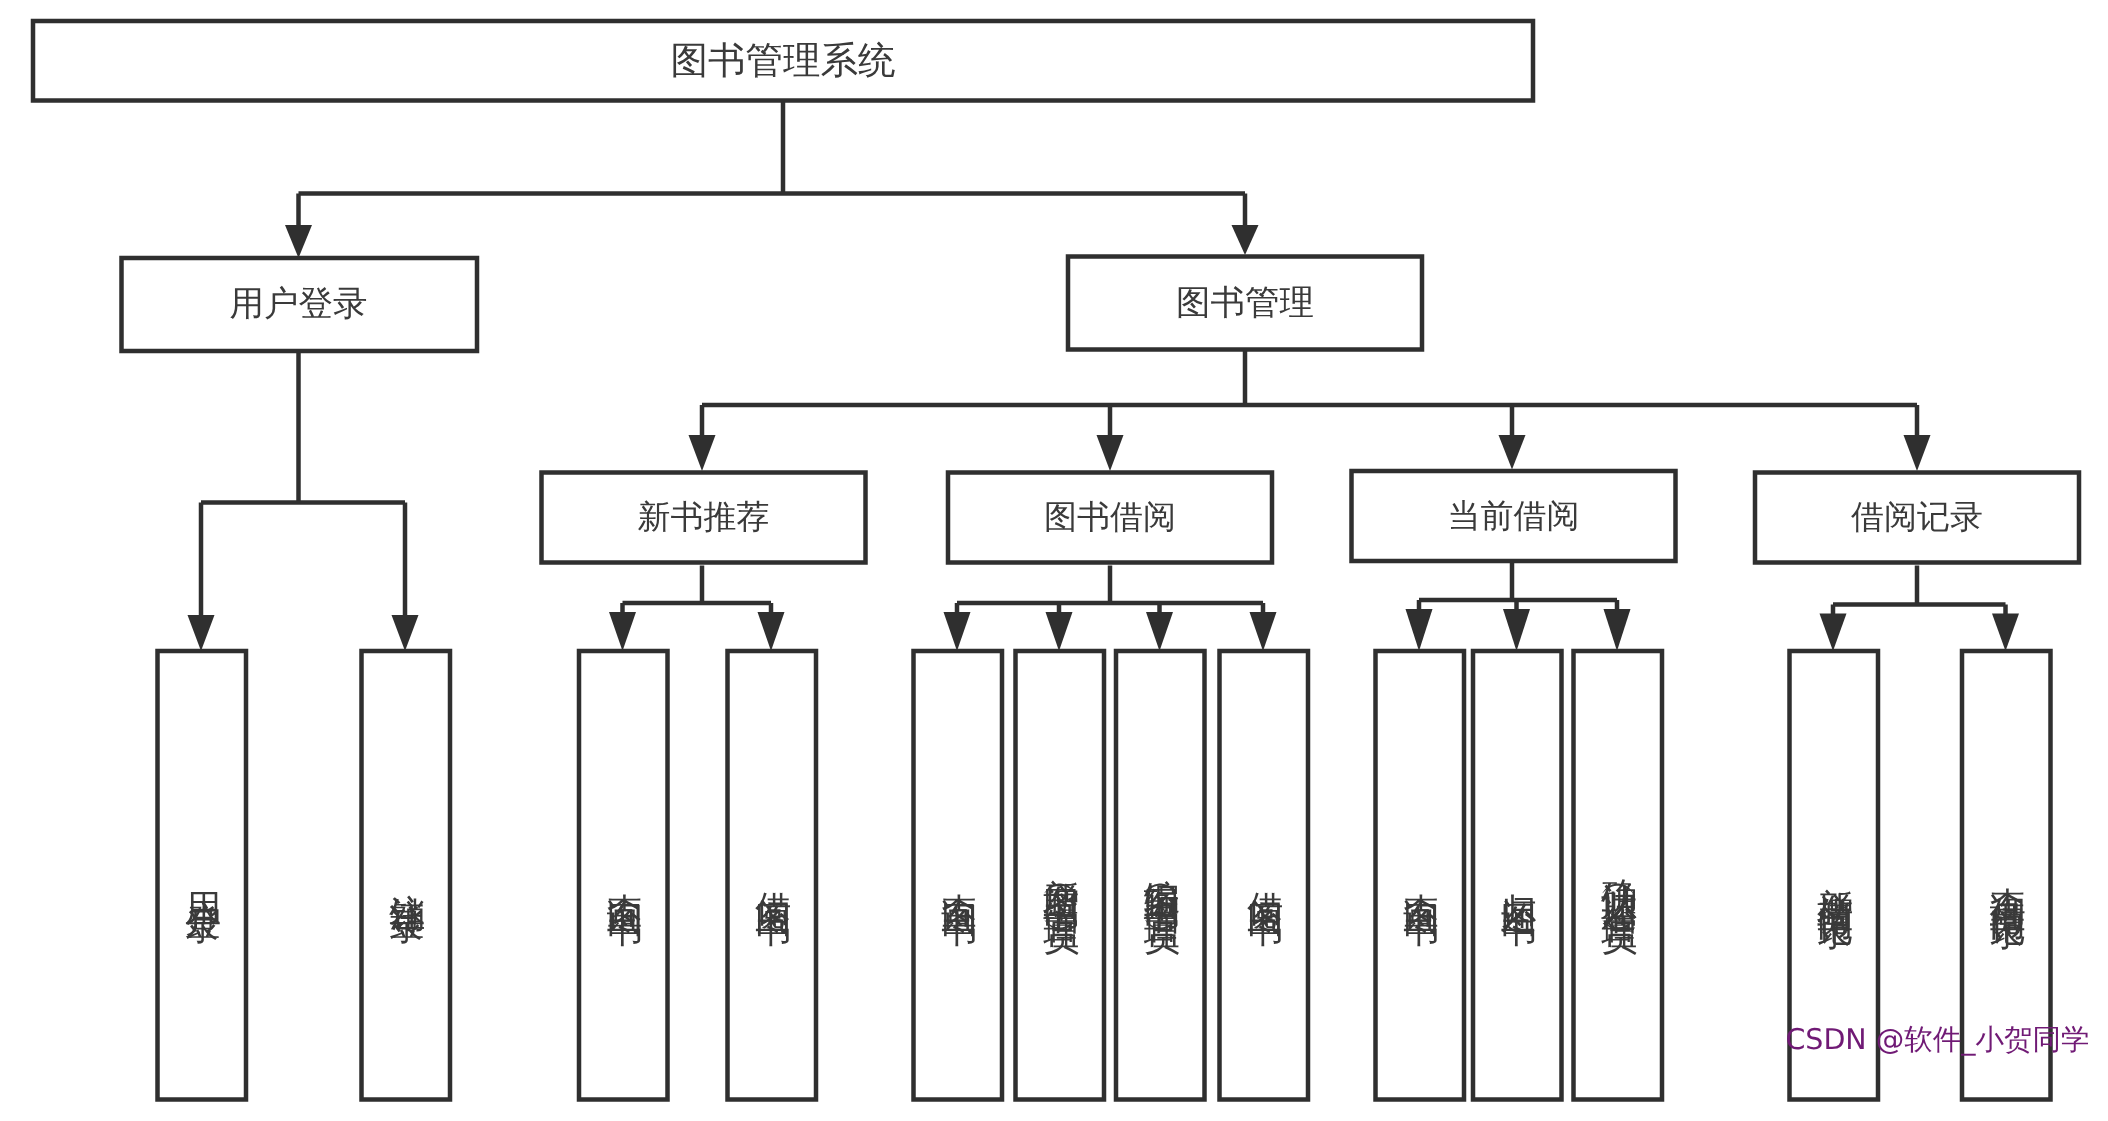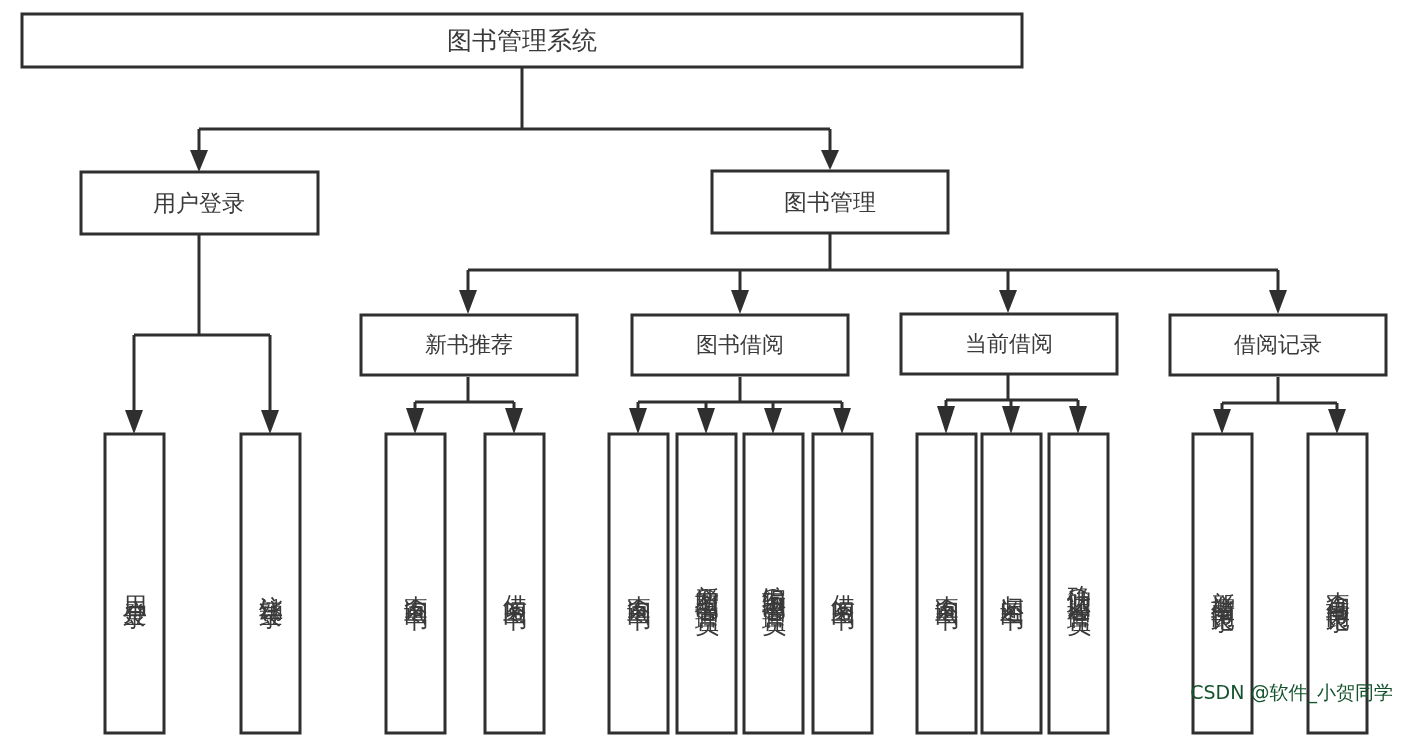--- a/index.html
+++ b/index.html
@@ -66,21 +66,21 @@
     text-orientation: upright;
     glyph-orientation-vertical: 0;
     letter-spacing: 4px;
   }
   .watermark {
     position: absolute;
     right: 12px;
     bottom: 6px;
     font-family: "DejaVu Sans", "Liberation Sans", sans-serif;
     font-size: 19px;
-    color: #14532d;
+    color: #701a75;
     white-space: nowrap;
     user-select: none;
   }
 </style>
 </head>
 <body>
 
 <div id="diagram-root">
 
   <svg class="diagram" viewBox="0 0 1405 747" xmlns="http://www.w3.org/2000/svg">

